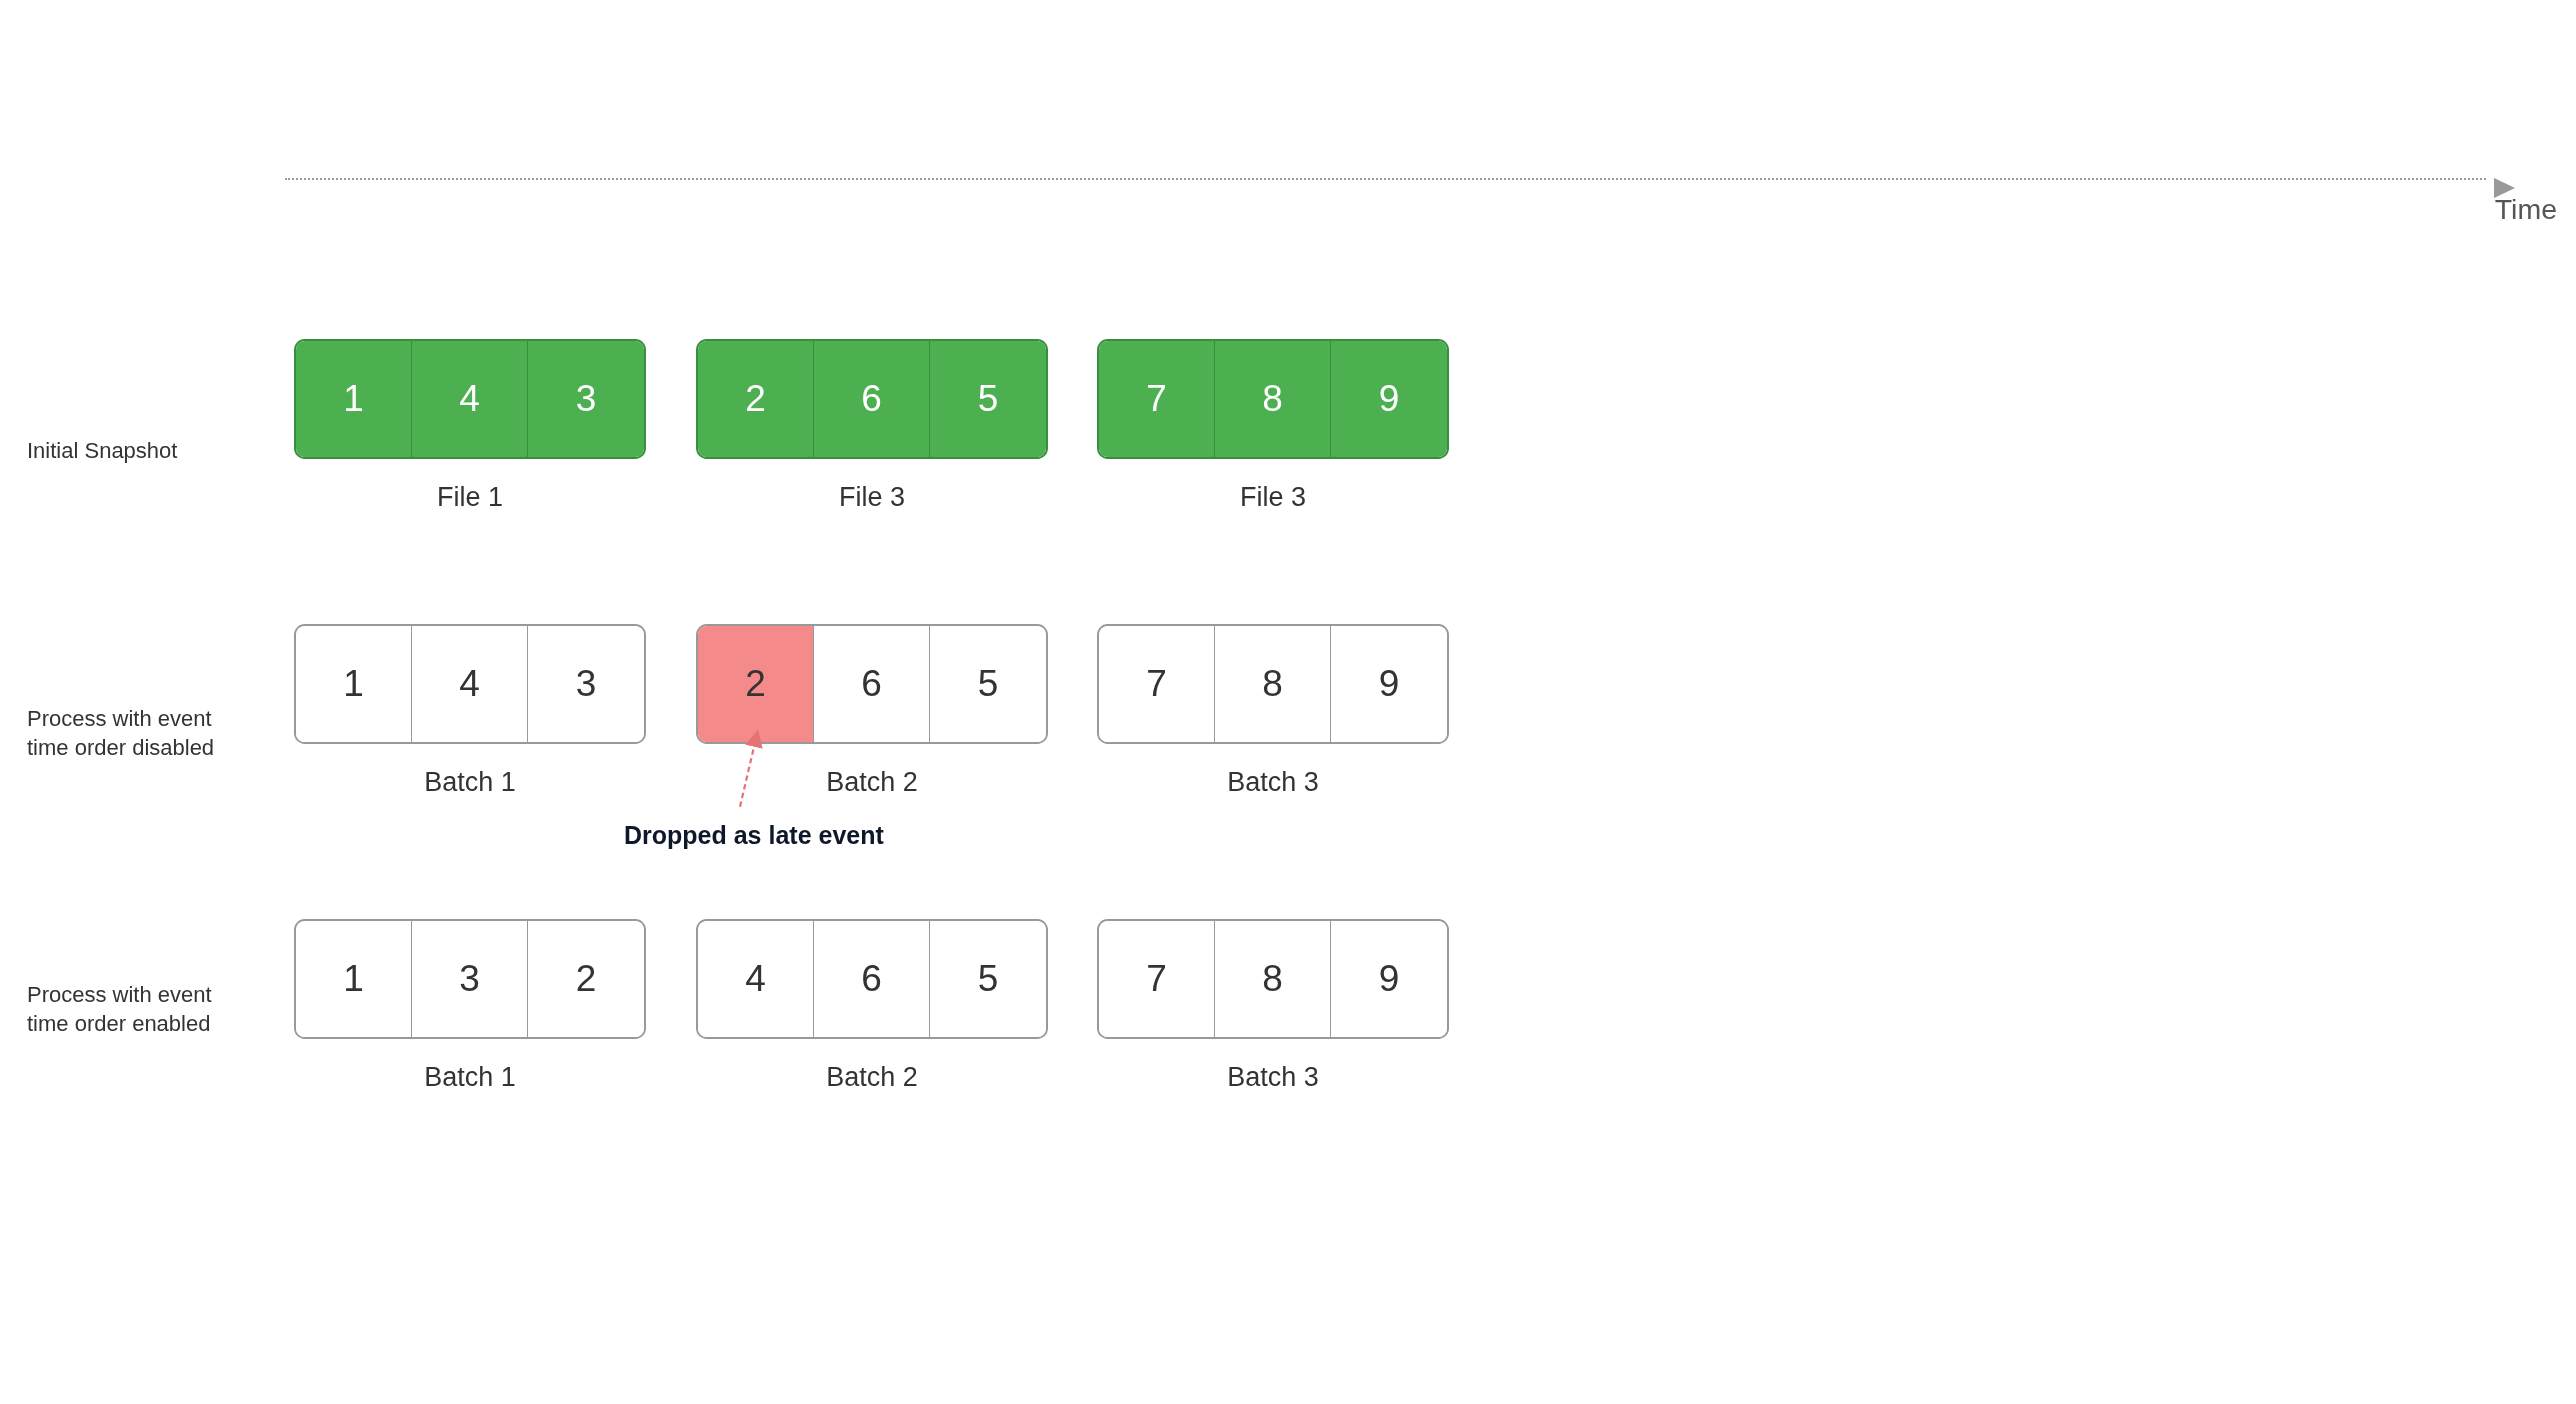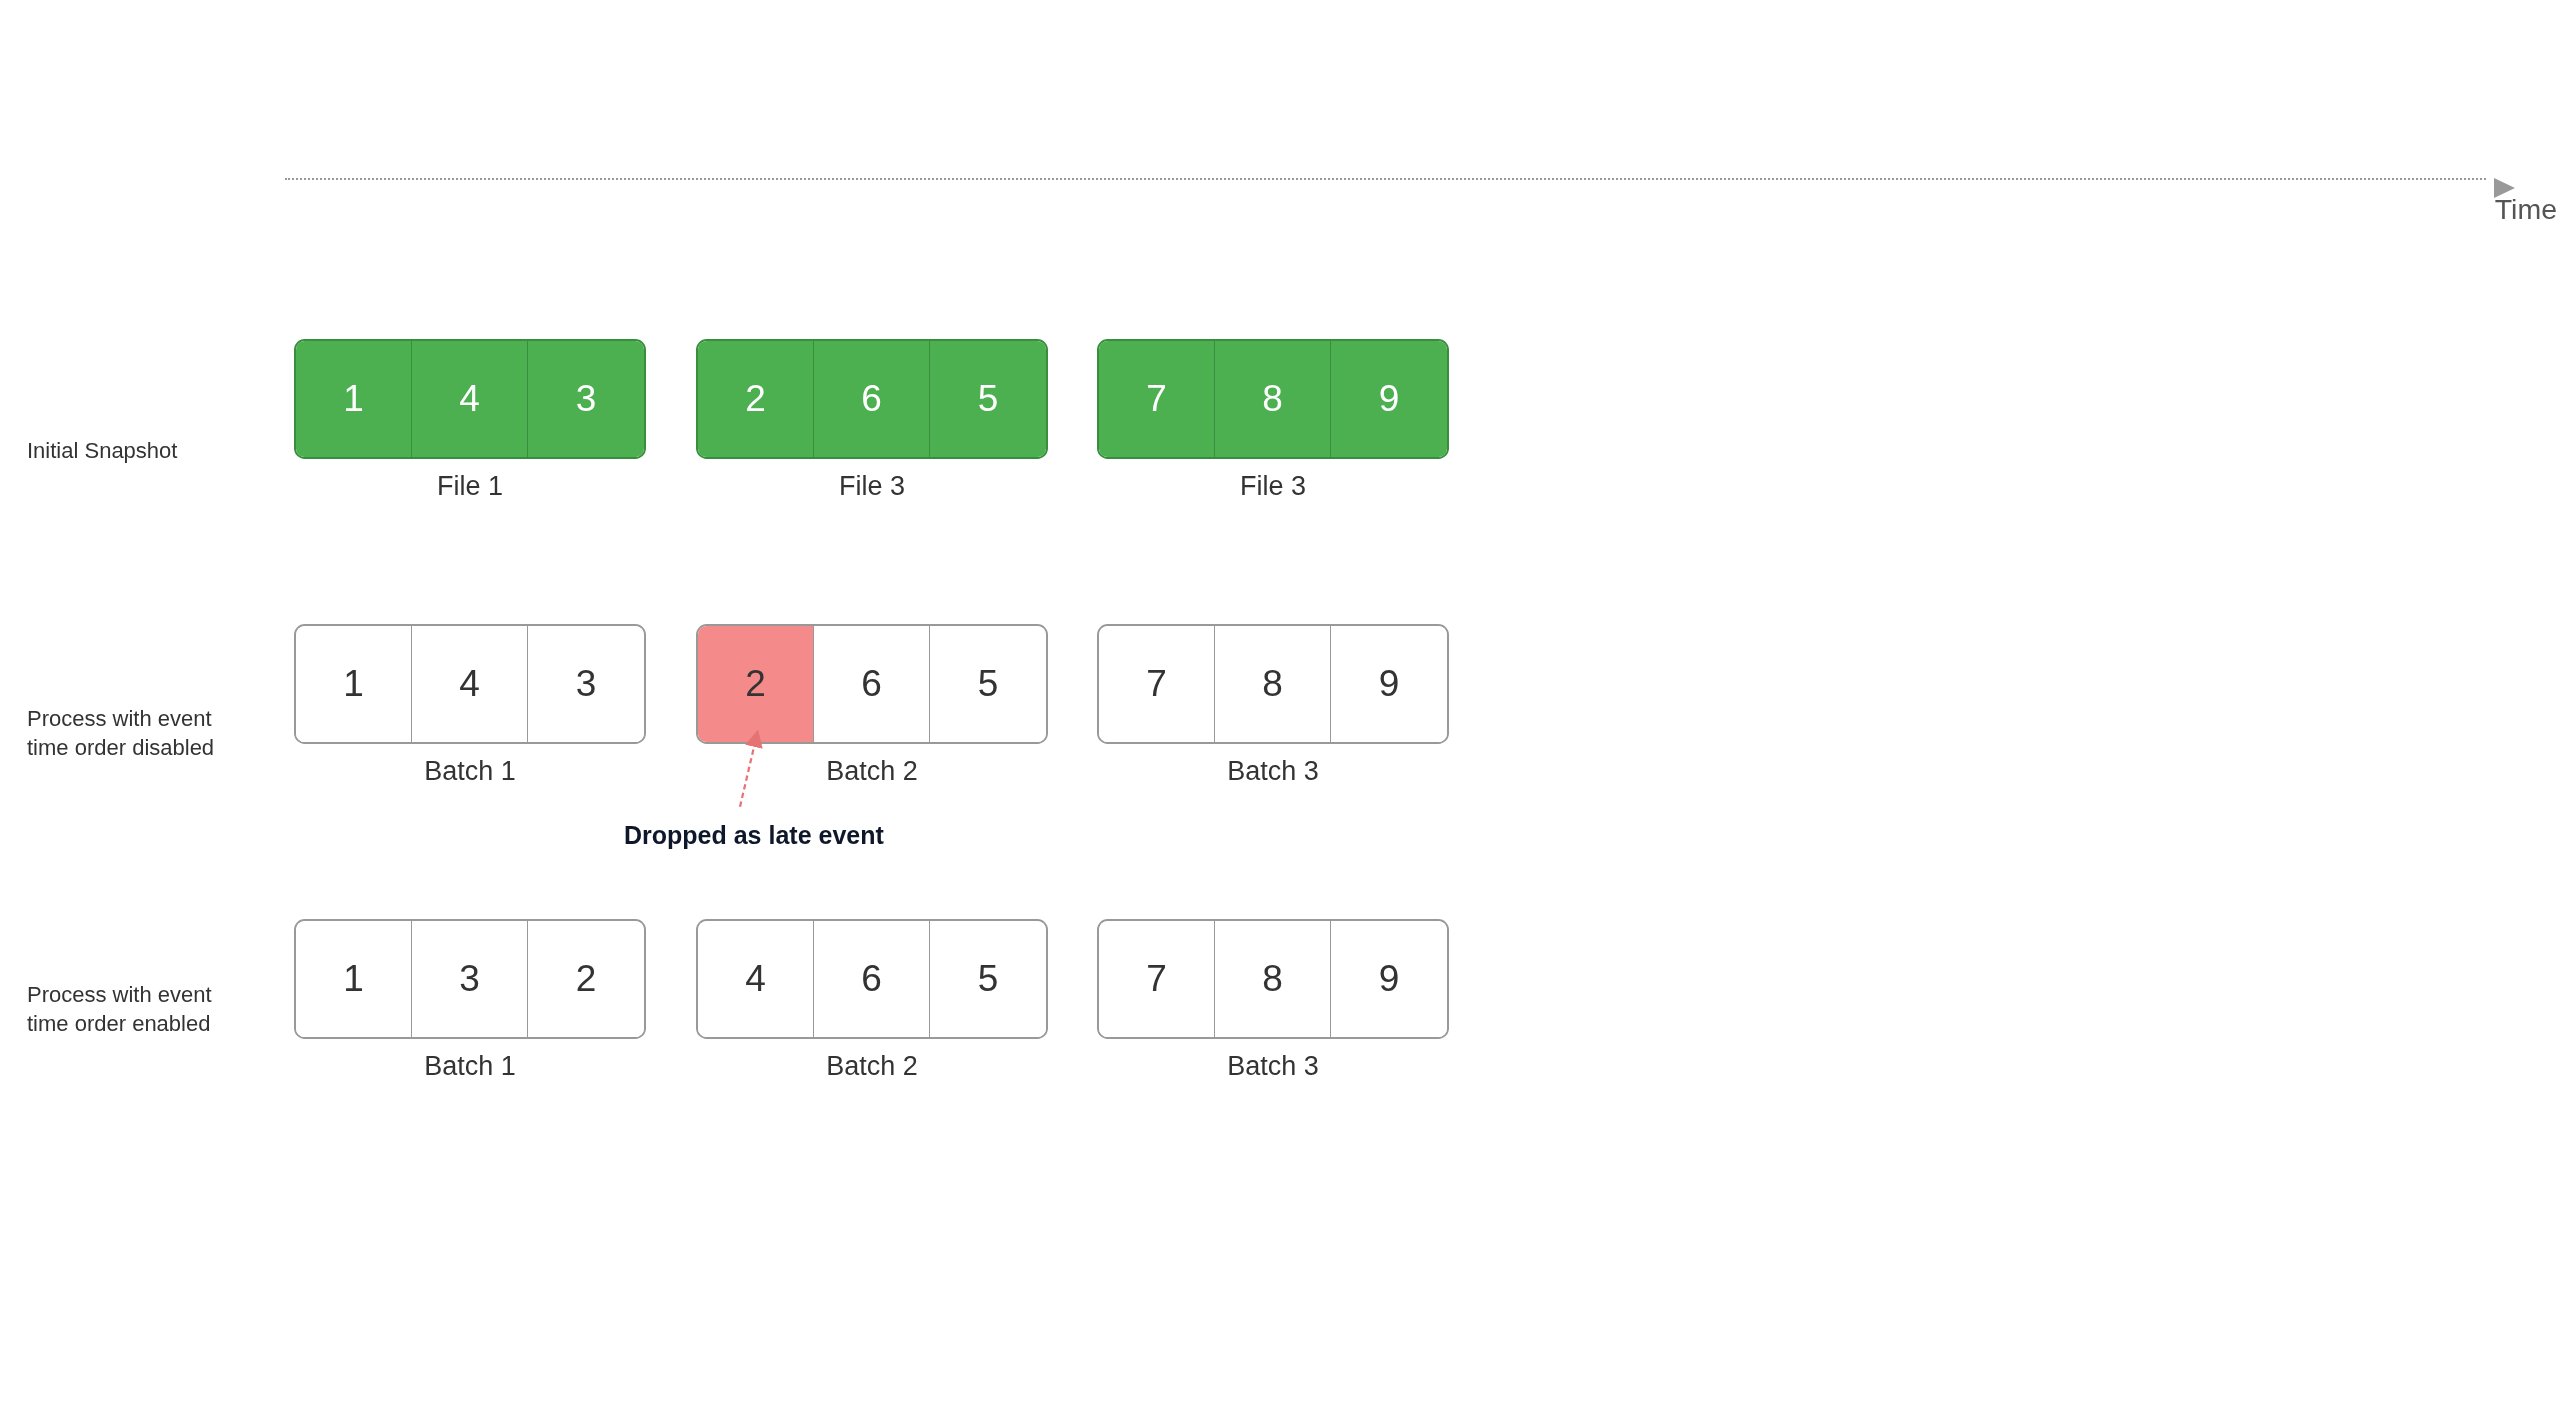--- a/index.html
+++ b/index.html
@@ -85,21 +85,21 @@
     
     .group {
       position: absolute;
       display: flex;
       flex-direction: column;
       align-items: center;
     }
     .group-label {
       font-size: 27px;
       color: #333;
-      margin-top: 12px;
+      margin-top: 23px;
     }
 
     
     .records {
       display: flex;
       border-radius: 10.7px;
       overflow: hidden;
       border: 2.7px solid;
     }
     .records.green-border {

